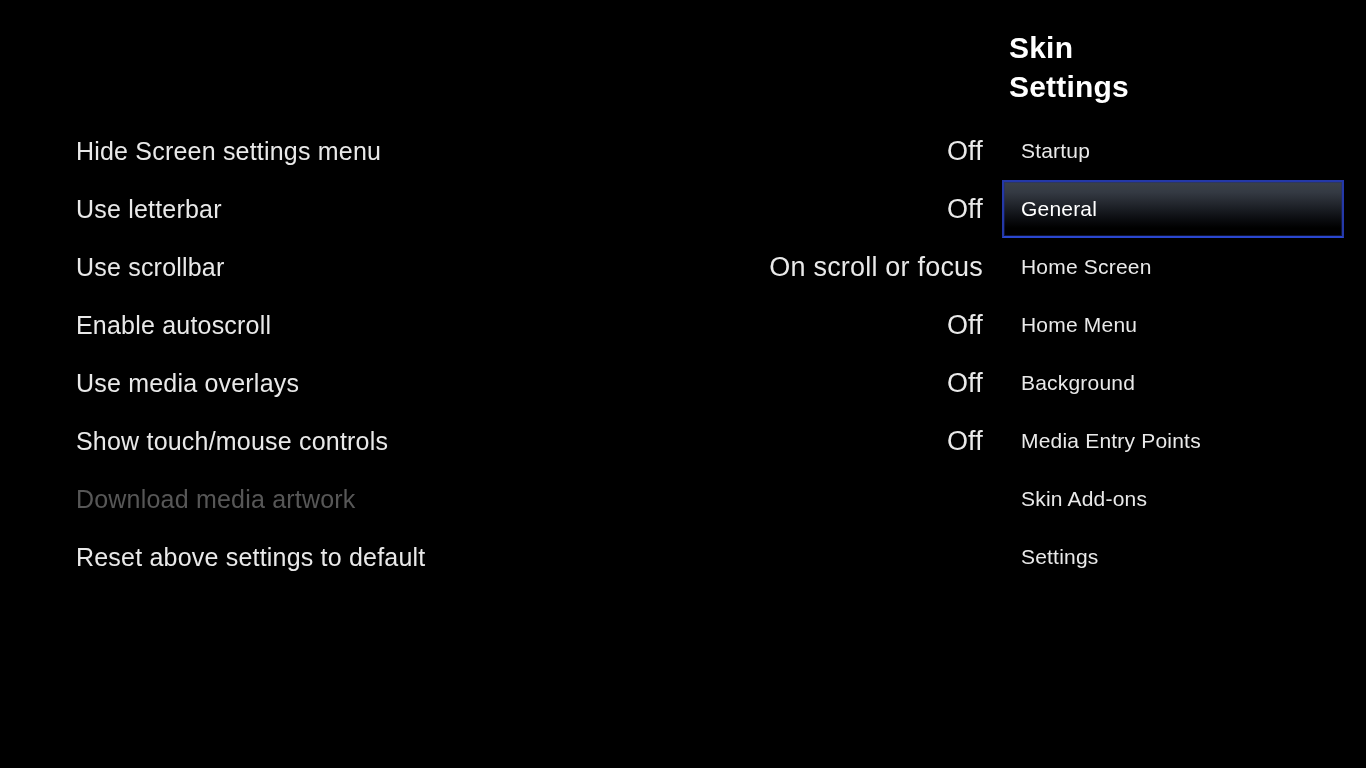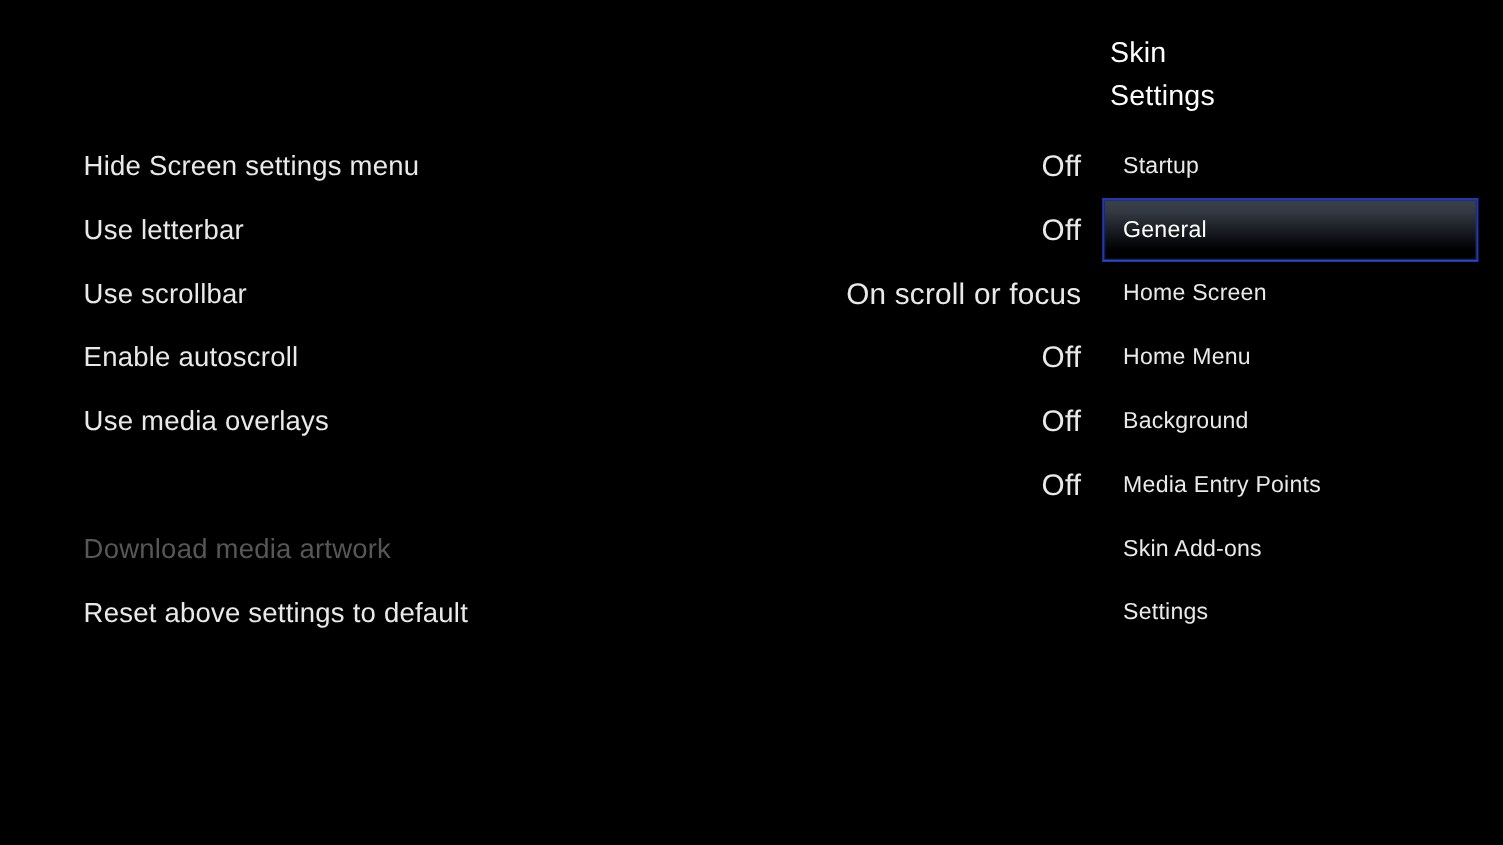--- a/index.html
+++ b/index.html
@@ -30,22 +30,22 @@
     width: 364px;
     height: 768px;
   }
 
   #panel-title {
     position: absolute;
     left: 7px;
     top: 28px;
     width: 350px;
     color: #ffffff;
-    font-size: 26px;
-    font-weight: 400;
+    font-size: 30px;
+    font-weight: 700;
     line-height: 39px;
     letter-spacing: 0.2px;
   }
   #panel-title .title-line {
     display: block;
   }
 
   #category-list {
     position: absolute;
     left: 0;
@@ -161,20 +161,21 @@
       </div>
       <div class="setting-row">
         <span class="setting-label">Enable autoscroll</span>
         <span class="setting-value">Off</span>
       </div>
       <div class="setting-row">
         <span class="setting-label">Use media overlays</span>
         <span class="setting-value">Off</span>
       </div>
       <div class="setting-row">
+        <span class="setting-label">Show touch/mouse controls</span>
         <span class="setting-value">Off</span>
       </div>
       <div class="setting-row disabled">
         <span class="setting-label">Download media artwork</span>
       </div>
       <div class="setting-row">
         <span class="setting-label">Reset above settings to default</span>
       </div>
     </div>
 

